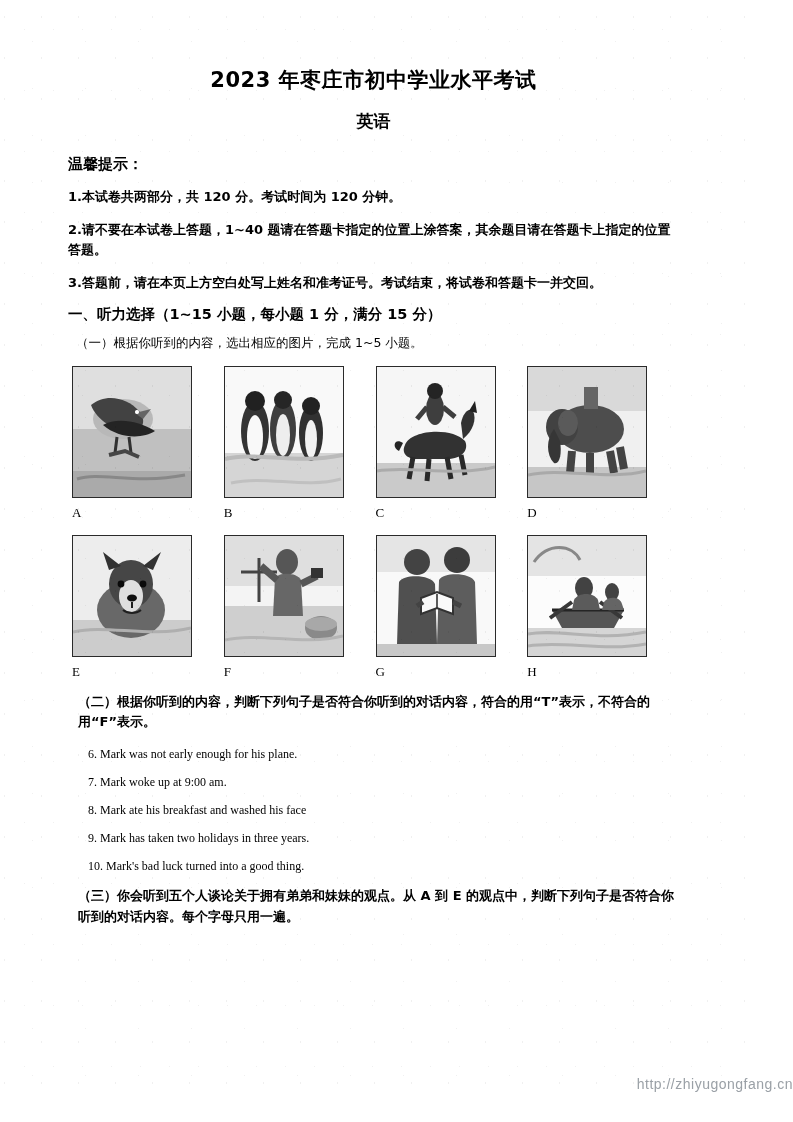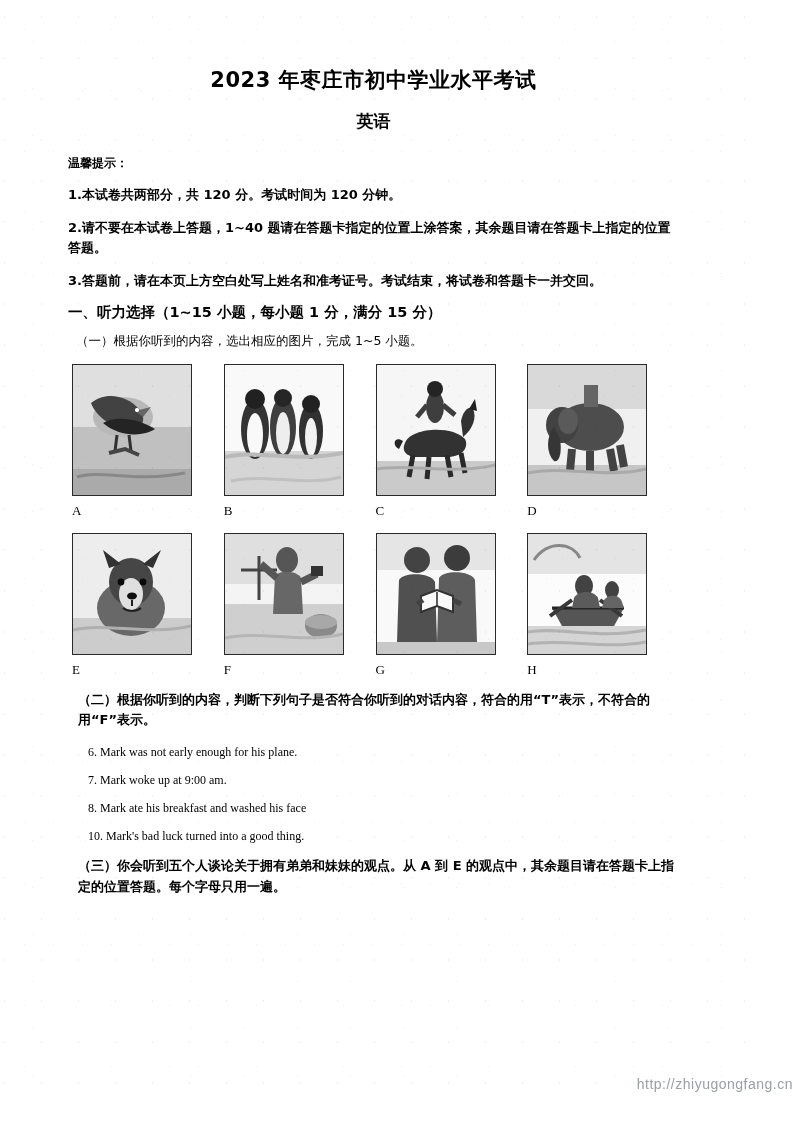--- a/index.html
+++ b/index.html
@@ -37,21 +37,21 @@
   }
   .doc-subtitle {
     text-align: center;
     font-size: 17px;
     font-weight: bold;
     margin-top: 16px;
     font-family: "DejaVu Sans", sans-serif;
   }
   .notice-head {
     margin-top: 22px;
-    font-size: 12px;
+    font-size: 15px;
     font-weight: bold;
     font-family: Liberation Serif, serif;
   }
   .notice-line {
     margin-top: 13px;
     font-size: 13px;
     font-weight: bold;
     line-height: 1.55;
     font-family: "DejaVu Sans", sans-serif;
   }
@@ -323,22 +323,23 @@
         <div class="pic-label">H</div>
       </div>
     </div>
 
     <div class="subsection-b">（二）根据你听到的内容，判断下列句子是否符合你听到的对话内容，符合的用“T”表示，不符合的用“F”表示。</div>
 
     <div class="statements">
       <div class="statement">6. Mark was not early enough for his plane.</div>
       <div class="statement">7. Mark woke up at 9:00 am.</div>
       <div class="statement">8. Mark ate his breakfast and washed his face</div>
+      <div class="statement">9. Mark has taken two holidays in three years.</div>
       <div class="statement">10. Mark's bad luck turned into a good thing.</div>
     </div>
 
-    <div class="subsection-b">（三）你会听到五个人谈论关于拥有弟弟和妹妹的观点。从 A 到 E 的观点中，其余题目请在答题卡上指定的位置答题。每个字母只用一遍。</div>
+    <div class="subsection-b">（三）你会听到五个人谈论关于拥有弟弟和妹妹的观点。从 A 到 E 的观点中，判断下列句子是否符合你听到的对话内容。每个字母只用一遍。</div>
 
   </div>
 
   <div class="speckle"></div>
   <div class="watermark">http://zhiyugongfang.cn</div>
 </div>
 
 </body></html>

